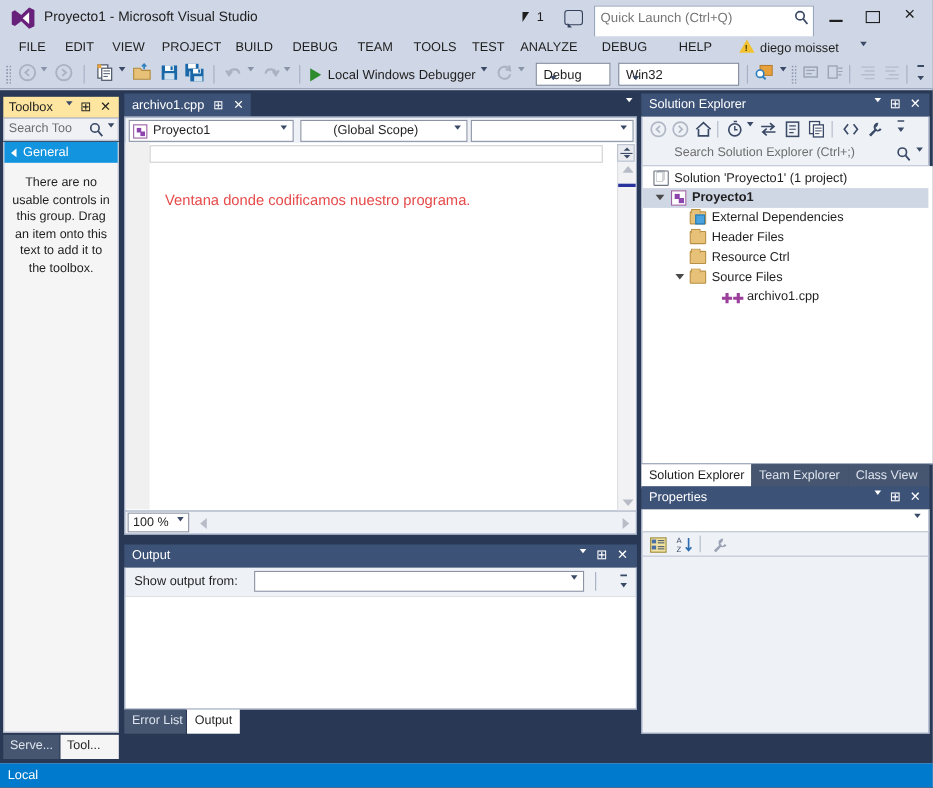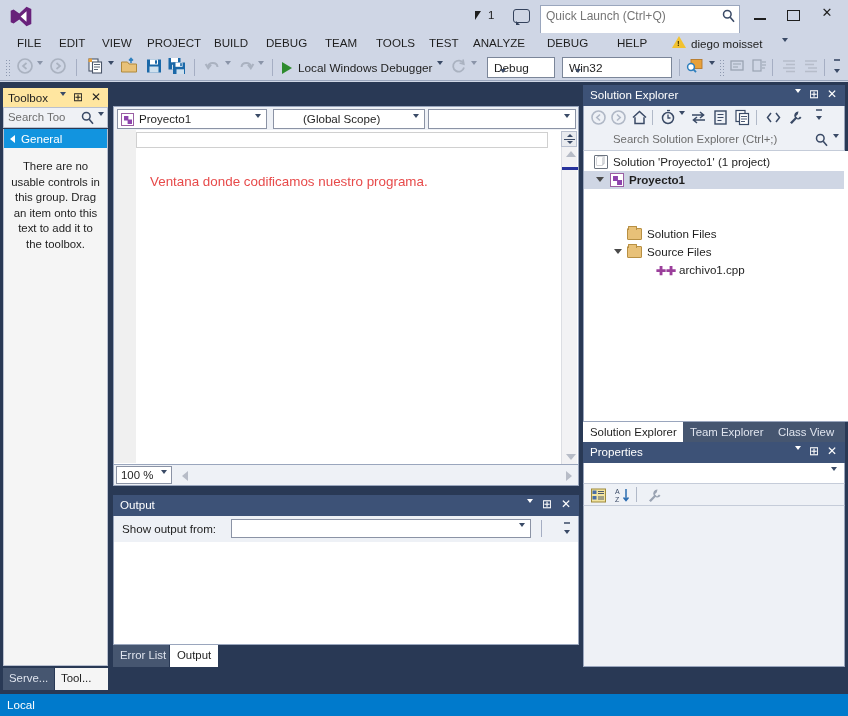--- a/index.html
+++ b/index.html
@@ -399,20 +399,21 @@
 
 <div class="app">
 
   <div class="titlebar">
     <div class="vs-logo">
       <svg width="22" height="21" viewBox="0 0 22 21">
         <path d="M16.5 0.8 L21.3 3.1 L21.3 17.9 L16.5 20.2 L9.3 13.4 L3.6 17.6 L0.7 16.2 L0.7 4.8 L3.6 3.4 L9.3 7.6 Z" fill="#68217a"></path>
         <path d="M16.5 5.2 L16.5 15.8 L10.6 10.5 Z" fill="#ffffff"></path>
       </svg>
     </div>
+    <div class="title-text">Proyecto1 - Microsoft Visual Studio</div>
 
     <div class="flag-notify">
       <span class="tri"></span><span class="cnt">1</span>
     </div>
     <div class="feedback-ico"></div>
 
     <div class="quick-launch">
       <input placeholder="Quick Launch (Ctrl+Q)" style="">
       <span class="ql-search">
         <svg width="13" height="14" viewBox="0 0 13 14">
@@ -617,20 +618,26 @@
         <div class="tbx-empty">There are no usable controls in this group. Drag an item onto this text to add it to the toolbox.</div>
       </div>
     </div>
 
     <div class="left-tabs">
       <div class="ltab inactive" style="left:0; width:51px">Serve...</div>
       <div class="ltab active" style="left:52px; width:53px">Tool...</div>
     </div>
 
     <div class="editor-dock">
+      <div class="doc-tabbar">
+        <div class="doc-tab">
+          <span class="name">archivo1.cpp</span><span class="pin">⊞</span><span class="cls">✕</span>
+        </div>
+        <span class="doc-caret-right"><span class="caret-d wt"></span></span>
+      </div>
 
       <div class="navbar">
         <div class="ncombo" style="left:3px; width:150px">
           <span class="proj-ico"></span>
           <span class="txt" style="left:21px">Proyecto1</span>
           <span class="arr"><span class="caret-d"></span></span>
         </div>
         <div class="ncombo" style="left:159px; width:152px">
           <span class="txt" style="left:29px">(Global Scope)</span>
           <span class="arr"><span class="caret-d"></span></span>
@@ -787,25 +794,33 @@
           <span class="ico-sln" style="left:10px"></span>
           <span class="lab" style="left:29px">Solution 'Proyecto1' (1 project)</span>
         </div>
 
         <div class="tr sel" style="top:20px">
           <span class="exp open" style="left:12px"></span>
           <span class="ico-proj" style="left:26px"></span>
           <span class="lab" style="left:45px">Proyecto1</span>
         </div>
 
-
+        <div class="tr" style="top:38px">
+          <span class="ico-fold dep" style="left:43px"></span>
+          <span class="lab" style="left:63px">External Dependencies</span>
+        </div>
+
+        <div class="tr" style="top:56px">
+          <span class="ico-fold" style="left:43px"></span>
+          <span class="lab" style="left:63px">Header Files</span>
+        </div>
 
         <div class="tr" style="top:74px">
           <span class="ico-fold" style="left:43px"></span>
-          <span class="lab" style="left:63px">Solution Files</span>
+          <span class="lab" style="left:63px">Resource Ctrl</span>
         </div>
 
         <div class="tr" style="top:92px">
           <span class="exp open" style="left:30px"></span>
           <span class="ico-fold" style="left:43px"></span>
           <span class="lab" style="left:63px">Source Files</span>
         </div>
 
         <div class="tr" style="top:110px">
           <span class="ico-cpp" style="left:72px">✚✚</span>

